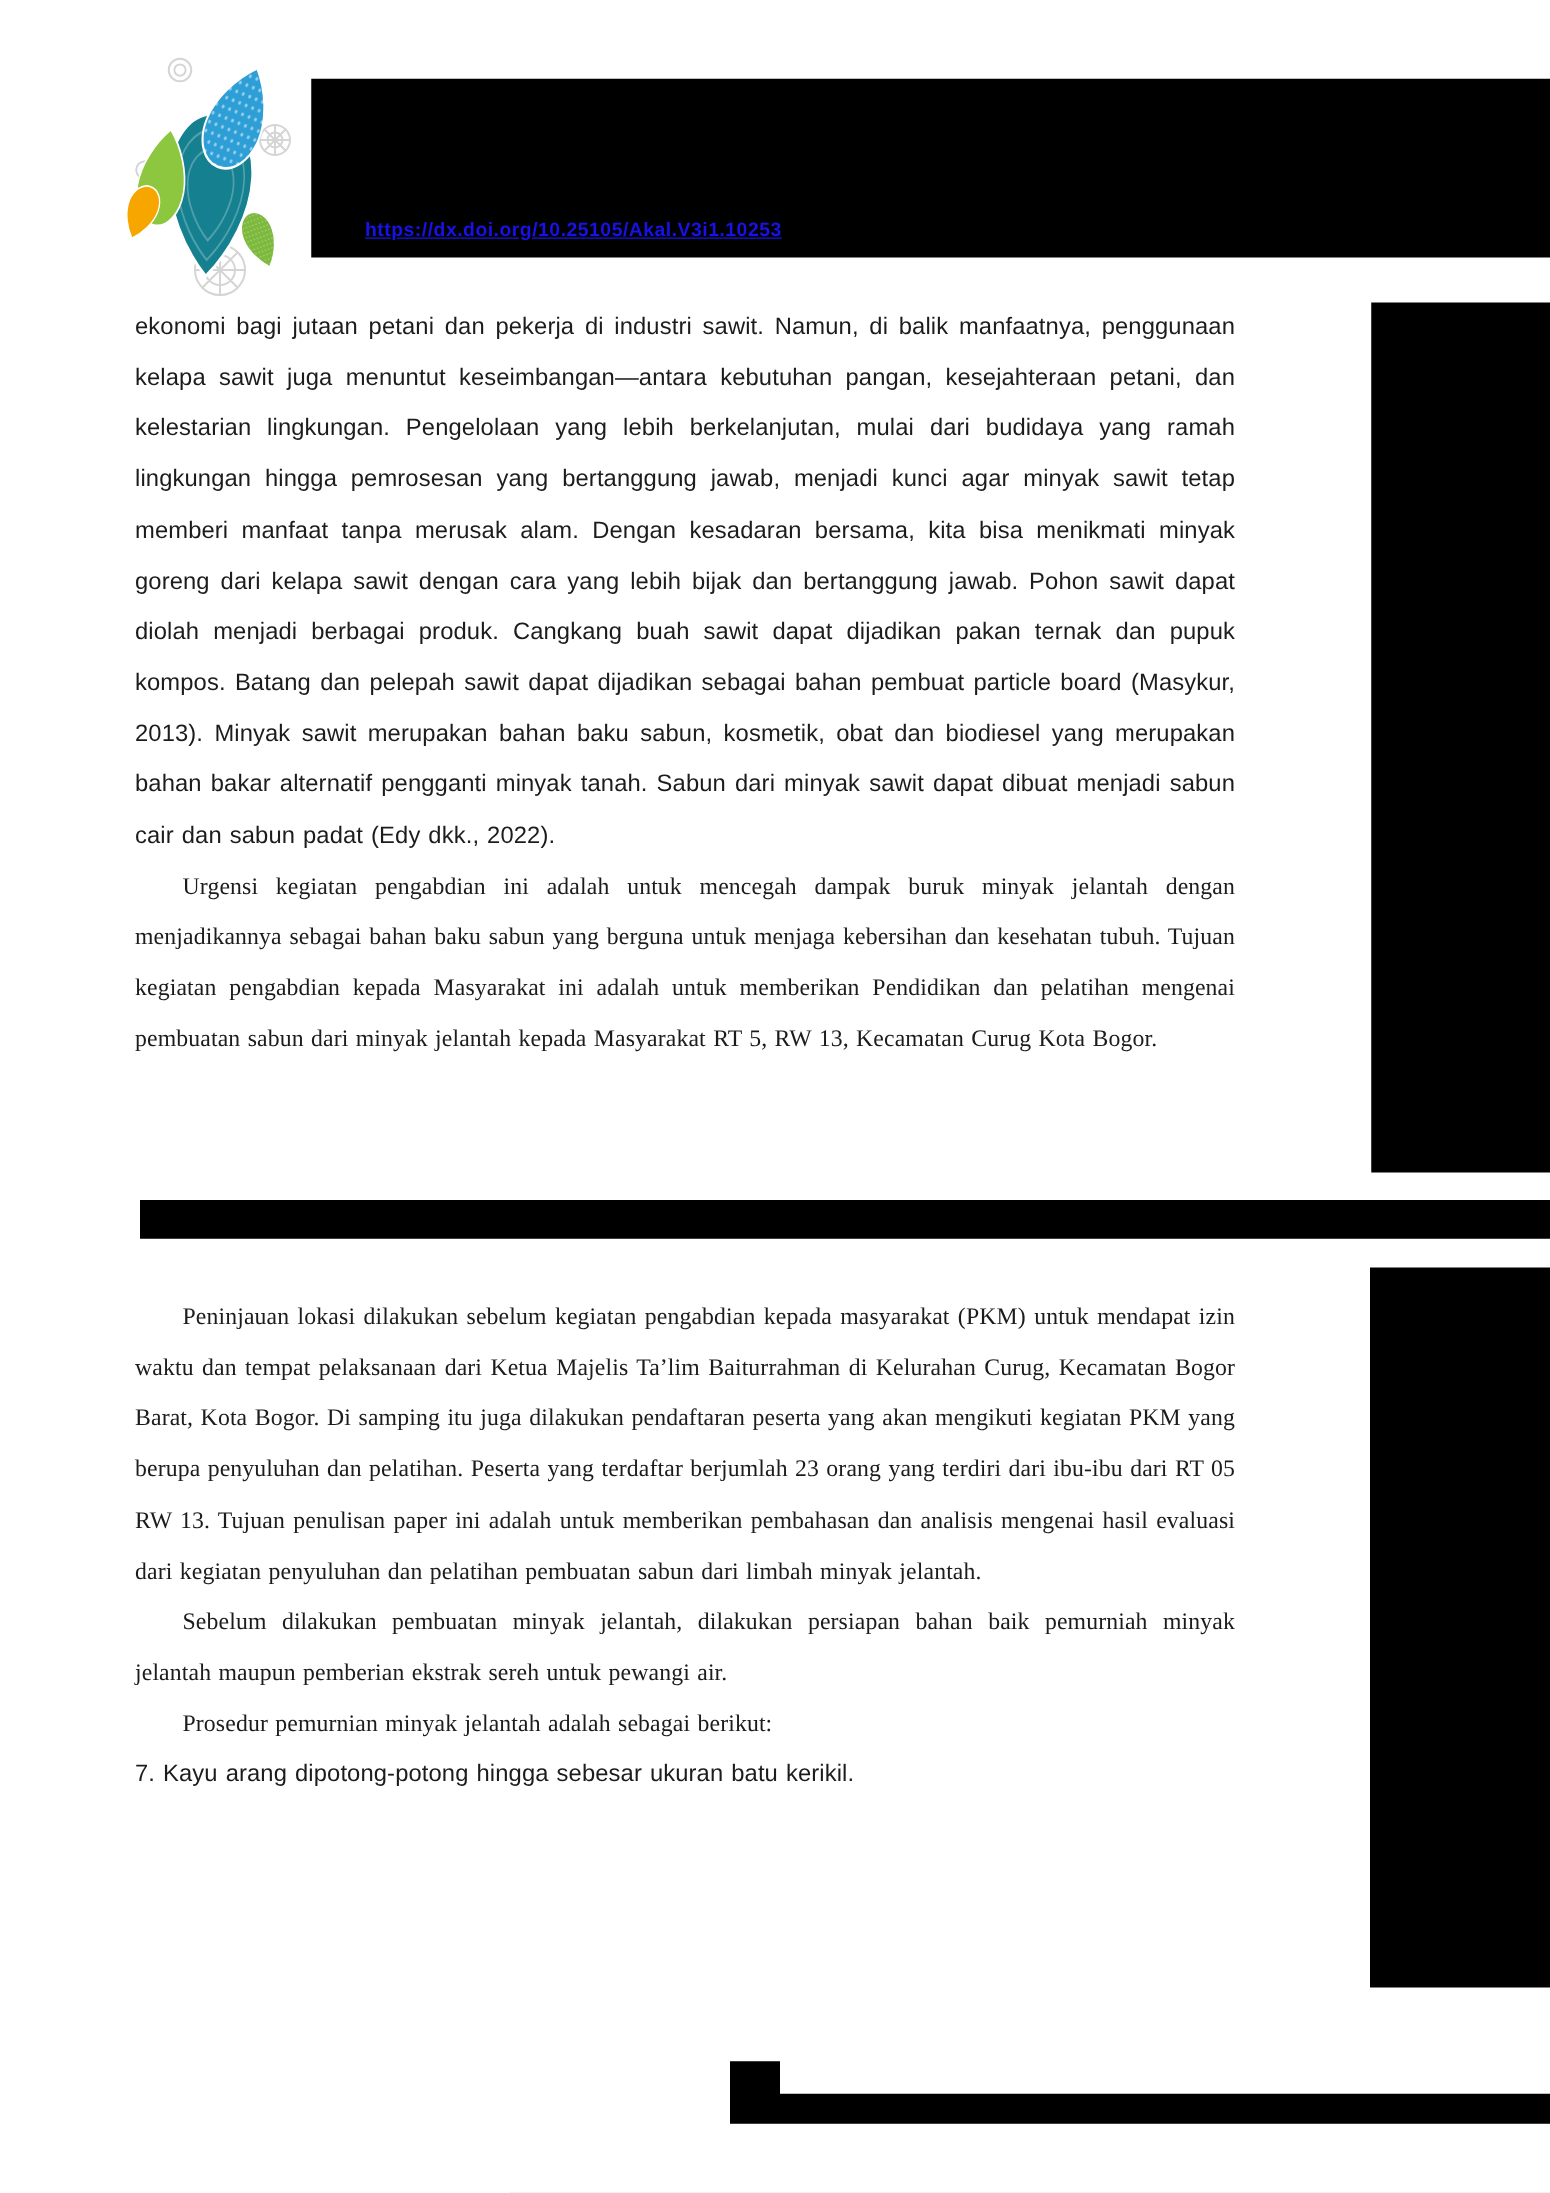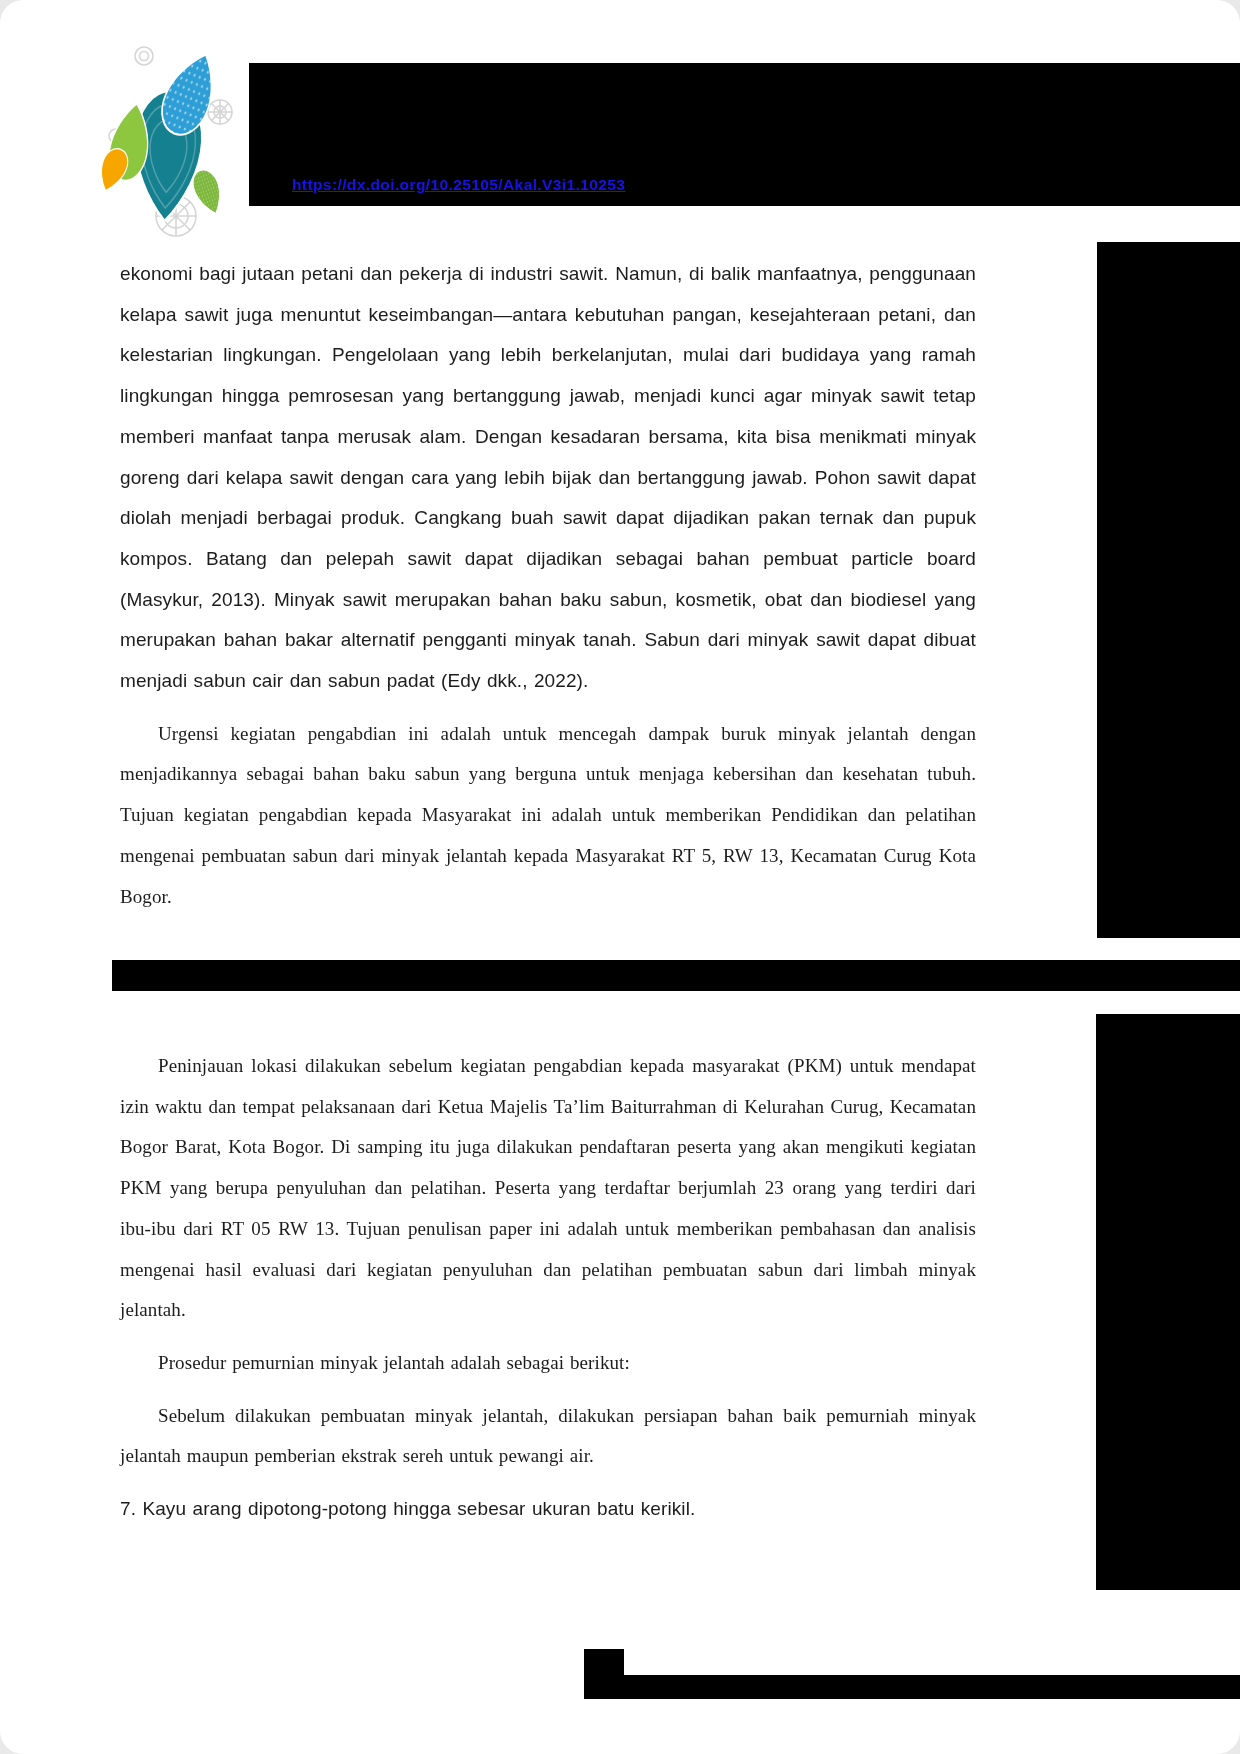--- a/index.html
+++ b/index.html
@@ -1,33 +1,33 @@
 <!DOCTYPE html>
 <html><head>
 <meta charset="utf-8">
 <style>
   html,body { margin:0; padding:0; background:#e9e9e9; }
   .page {
     position:relative; width:1240px; height:1754px; background:#ffffff;
-    font-family:"Liberation Sans", sans-serif; overflow:hidden; margin:0 auto;border-radius:23px;
+    font-family:"Liberation Sans", sans-serif; overflow:hidden; margin:0 auto;
   }
   
   .header-bar { position:absolute; left:249px; top:63px; width:991px; height:143px; }
   .doi-link {
     position:absolute; left:43px; bottom:12px;
     font-size:15.5px; letter-spacing:0.4px; text-decoration:underline; font-weight:bold;
   }
   .logo-svg { position:absolute; left:98px; top:40px; }
 
   
   .text-col { position:absolute; left:108px; width:880px; }
   #text-block-1 { top:242px; }
   #text-block-2 { top:1034px; }
   .para {
-    margin:12px; text-align:justify; -moz-text-align-last:left; text-align-last:left;
+    margin:0; text-align:justify; -moz-text-align-last:left; text-align-last:left;
     font-size:19px; line-height:40.7px; color:#1c1c1c; letter-spacing:0.1px;
     word-spacing:1px;
   }
   .para.indent { text-indent:38px;font-family:Liberation Serif, serif; }
 
   
   .redaction { position:absolute; }
   #section-bar       { left:112px;  top:960px;  width:1128px; height:31px; }
   #margin-block-1    { left:1097px; top:242px;  width:143px;  height:696px; }
   #margin-block-2    { left:1096px; top:1014px; width:144px;  height:576px; }
@@ -86,20 +86,20 @@
   <div class="redaction" id="margin-block-2" style="background-color: rgb(0, 0, 0);"></div>
 
   <div class="redaction" id="section-bar" style="background-color: rgb(0, 0, 0);"></div>
 
   <div class="text-col" id="text-block-1">
       <p class="para">ekonomi bagi jutaan petani dan pekerja di industri sawit. Namun, di balik manfaatnya, penggunaan kelapa sawit juga menuntut keseimbangan—antara kebutuhan pangan, kesejahteraan petani, dan kelestarian lingkungan. Pengelolaan yang lebih berkelanjutan, mulai dari budidaya yang ramah lingkungan hingga pemrosesan yang bertanggung jawab, menjadi kunci agar minyak sawit tetap memberi manfaat tanpa merusak alam. Dengan kesadaran bersama, kita bisa menikmati minyak goreng dari kelapa sawit dengan cara yang lebih bijak dan bertanggung jawab. Pohon sawit dapat diolah menjadi berbagai produk. Cangkang buah sawit dapat dijadikan pakan ternak dan pupuk kompos. Batang dan pelepah sawit dapat dijadikan sebagai bahan pembuat particle board (Masykur, 2013). Minyak sawit merupakan bahan baku sabun, kosmetik, obat dan biodiesel yang merupakan bahan bakar alternatif pengganti minyak tanah. Sabun dari minyak sawit dapat dibuat menjadi sabun cair dan sabun padat (Edy dkk., 2022).</p>
       <p class="para indent">Urgensi kegiatan pengabdian ini adalah untuk mencegah dampak buruk minyak jelantah dengan menjadikannya sebagai bahan baku sabun yang berguna untuk menjaga kebersihan dan kesehatan tubuh. Tujuan kegiatan pengabdian kepada Masyarakat ini adalah untuk memberikan Pendidikan dan pelatihan mengenai pembuatan sabun dari minyak jelantah kepada Masyarakat RT 5, RW 13, Kecamatan Curug Kota Bogor.</p>
     </div>
   <div class="text-col" id="text-block-2">
       <p class="para indent">Peninjauan lokasi dilakukan sebelum kegiatan pengabdian kepada masyarakat (PKM) untuk mendapat izin waktu dan tempat pelaksanaan dari Ketua Majelis Ta’lim Baiturrahman di Kelurahan Curug, Kecamatan Bogor Barat, Kota Bogor. Di samping itu juga dilakukan pendaftaran peserta yang akan mengikuti kegiatan PKM yang berupa penyuluhan dan pelatihan. Peserta yang terdaftar berjumlah 23 orang yang terdiri dari ibu-ibu dari RT 05 RW 13. Tujuan penulisan paper ini adalah untuk memberikan pembahasan dan analisis mengenai hasil evaluasi dari kegiatan penyuluhan dan pelatihan pembuatan sabun dari limbah minyak jelantah.</p>
+      <p class="para indent">Sebelum dilakukan pembuatan minyak jelantah, dilakukan persiapan bahan baik pemurniah minyak jelantah maupun pemberian ekstrak sereh untuk pewangi air.</p>
       <p class="para indent">Prosedur pemurnian minyak jelantah adalah sebagai berikut:</p>
-      <p class="para indent">Sebelum dilakukan pembuatan minyak jelantah, dilakukan persiapan bahan baik pemurniah minyak jelantah maupun pemberian ekstrak sereh untuk pewangi air.</p>
       <p class="para">7. Kayu arang dipotong-potong hingga sebesar ukuran batu kerikil.</p>
     </div>
 
   <div class="redaction" id="footer-notch" style="background-color: rgb(0, 0, 0);"></div>
   <div class="redaction" id="footer-bar" style="background-color: rgb(0, 0, 0);"></div>
 </div>
 
 </body></html>

